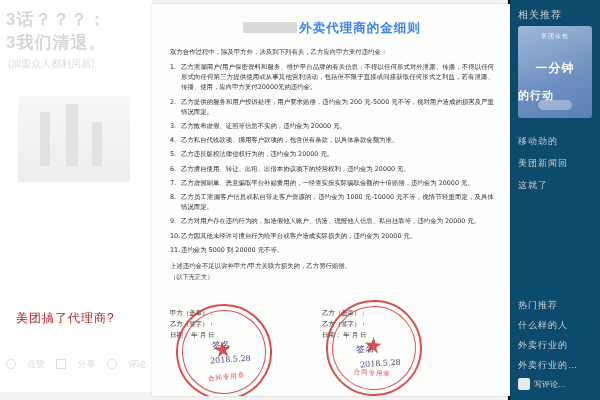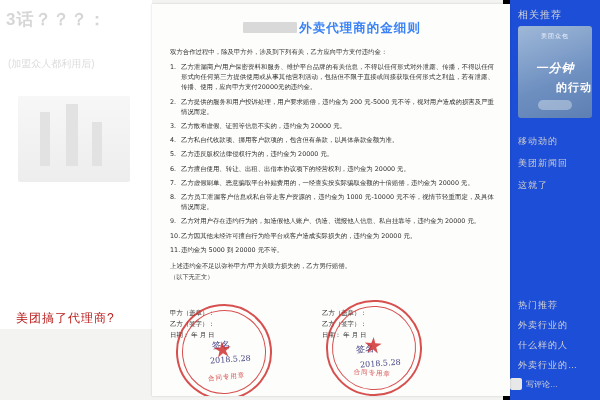--- a/index.html
+++ b/index.html
@@ -19,21 +19,21 @@
     height: 400px;
     background: #f3f3f1;
     overflow: hidden;
   }
 
   
   .left-col {
     position: absolute;
     left: 0; top: 0;
     width: 152px;
-    height: 329px;
+    height: 392px;
     background: #ffffff;
     overflow: hidden;
   }
   .left-headline {
     position: absolute;
     left: 6px;
     top: 8px;
     width: 146px;
     color: #cfcfcf;
     font-size: 17px;
@@ -106,23 +106,23 @@
     border: 1px solid #dedede;
     border-radius: 1px;
   }
 
   
   .right-col {
     position: absolute;
     right: 0; top: 0;
     width: 90px;
     height: 400px;
-    background: #1d4ed8;
-    overflow: hidden;
-    border-left: 7px solid #000000;
+    background: #0c4a6e;
+    overflow: hidden;
+    border-left: 2px solid #000000;
   }
   .right-title {
     position: absolute;
     left: 8px; top: 8px;
     font-size: 10px;
     color: #d2d2d2;
     letter-spacing: 1px;
     filter: blur(0.4px);
   }
   .right-card {
@@ -144,27 +144,26 @@
   }
   .right-card .c-main {
     position: absolute;
     left: 0; top: 34px;
     width: 74px;
     text-align: center;
     font-size: 12px;
     color: #ffffff;
     font-weight: bold;
     letter-spacing: 1px;
-    font-style: italic;
   }
   .right-card .c-sub {
     position: absolute;
-    left: 0; top: 54px;
+    left: 0; top: 62px;
     width: 74px;
-    text-align: right;
+    text-align: left;
     font-size: 11px;
     color: #ffffff;
     font-weight: bold;
     letter-spacing: 1px;
   }
   .right-card .c-badge {
     position: absolute;
     left: 20px; top: 74px;
     width: 34px; height: 10px;
     background: rgba(255,255,255,.35);
@@ -194,21 +193,21 @@
   .right-block .rb {
     font-size: 9px;
     color: #d3d3d3;
     line-height: 20px;
     letter-spacing: 1px;
     filter: blur(0.4px);
     white-space: nowrap;
   }
   .right-comment {
     position: absolute;
-    left: 0;
+    left: 8px;
     bottom: 10px;
     width: 78px;
     display: flex;
     align-items: center;
     gap: 4px;
     color: #d5d5d5;
     font-size: 8px;
   }
   .avatar-sq {
     width: 12px; height: 12px;
@@ -378,20 +377,21 @@
   .hw4 { left: 190px; bottom: 14px; font-size: 8px; }
 </style>
 </head>
 <body>
 
 <div class="page">
 
   <div class="left-col">
     <div class="left-headline">
       <div>3话？？？：</div>
+      <div>3我们清退。</div>
     </div>
     <div class="left-sub">(加盟众人都利用后)</div>
     <div class="left-thumb">
       <div class="bar b1"></div>
       <div class="bar b2"></div>
       <div class="bar b3"></div>
     </div>
     <div class="left-caption">美团搞了代理商?</div>
     <div class="left-actions">
       <div class="act">
@@ -417,22 +417,22 @@
       <div class="c-sub">的行动</div>
       <div class="c-badge"></div>
     </div>
     <div class="right-list">
       <div class="r-item">移动劲的</div>
       <div class="r-item">美团新闻回</div>
       <div class="r-item">这就了</div>
     </div>
     <div class="right-block">
       <div class="rb">热门推荐</div>
+      <div class="rb">什么样的人</div>
       <div class="rb">外卖行业的</div>
-      <div class="rb">什么样的人</div>
       <div class="rb">外卖行业的…</div>
     </div>
     <div class="right-comment">
       <span class="avatar-sq"></span>
       <span>写评论…</span>
     </div>
   </div>
 
   <div class="doc">
     <div class="doc-inner">

